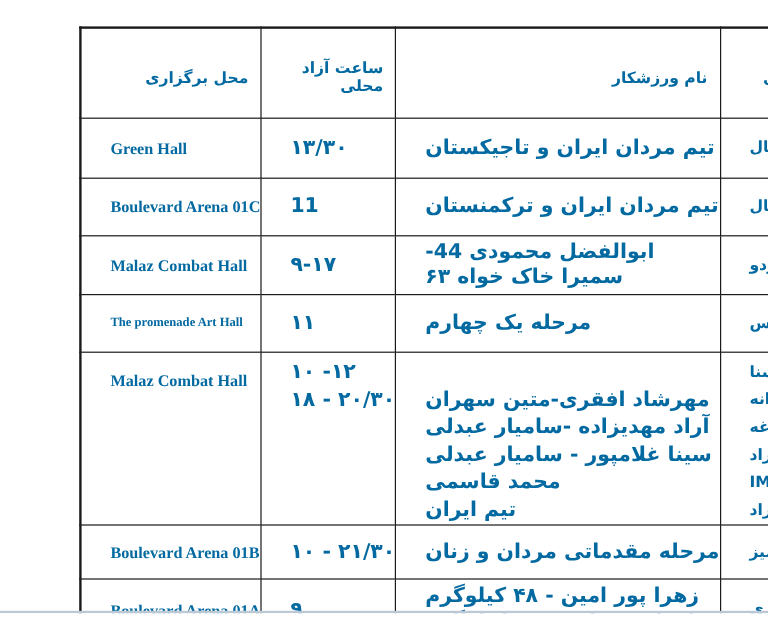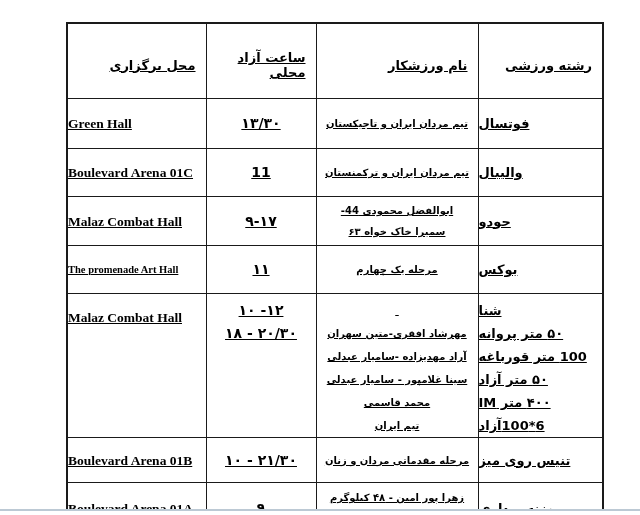--- a/index.html
+++ b/index.html
@@ -12,44 +12,43 @@
     position:absolute;left:66px;top:22px;
     border-collapse:collapse;table-layout:fixed;
     direction:rtl;
     border:2px solid #1a1a1a;
   }
   table.sched th, table.sched td{
     border:1.5px solid #1a1a1a;
     vertical-align:middle;
     padding:0;
     font-weight:bold;
-    color:#000000;
+    color:#0369a1;
     overflow:hidden;
-    text-decoration:underline;
   }
   table.sched th{
     height:66px;
     font-size:13px;
     text-align:right;
     padding:8px 10px 0 4px;
   }
   td.c-sport{ text-align:left; padding:6px 10px 2px 4px; font-size:13px; }
-  td.c-athlete{ text-align:center; padding:6px 7px 2px 4px; font-size:10px; }
+  td.c-athlete{ text-align:left; padding:6px 7px 2px 4px; font-size:17px; }
   td.c-time{
-    direction:ltr; text-align:center;
-    padding:6px 10px 2px 4px; font-size:14px;
+    direction:ltr; text-align:left;
+    padding:6px 10px 2px 4px; font-size:17px;
   }
   td.c-venue{
     direction:ltr; text-align:left;
     padding:6px 4px 2px 13px;
     font-family:"Liberation Serif","DejaVu Serif",serif;
     font-size:13.5px;
   }
   tr.small-venue td.c-venue{ font-size:10.5px; }
-  .ln{ line-height:21px; white-space:nowrap; }
+  .ln{ line-height:21px; white-space:nowrap;margin-left:24px; }
   tr.valign-top td{ vertical-align:top; padding-top:5px; }
   tr.valign-top .ln{ line-height:23px; }
   tr.valign-top td.c-venue{ padding-top:12px; }
   .edge-line{
     position:absolute;left:0;top:509px;width:640px;height:2px;
     background:#bcc9d4;
   }
   .edge-mask{
     position:absolute;left:0;top:511px;width:640px;height:4px;
     background:#ffffff;

